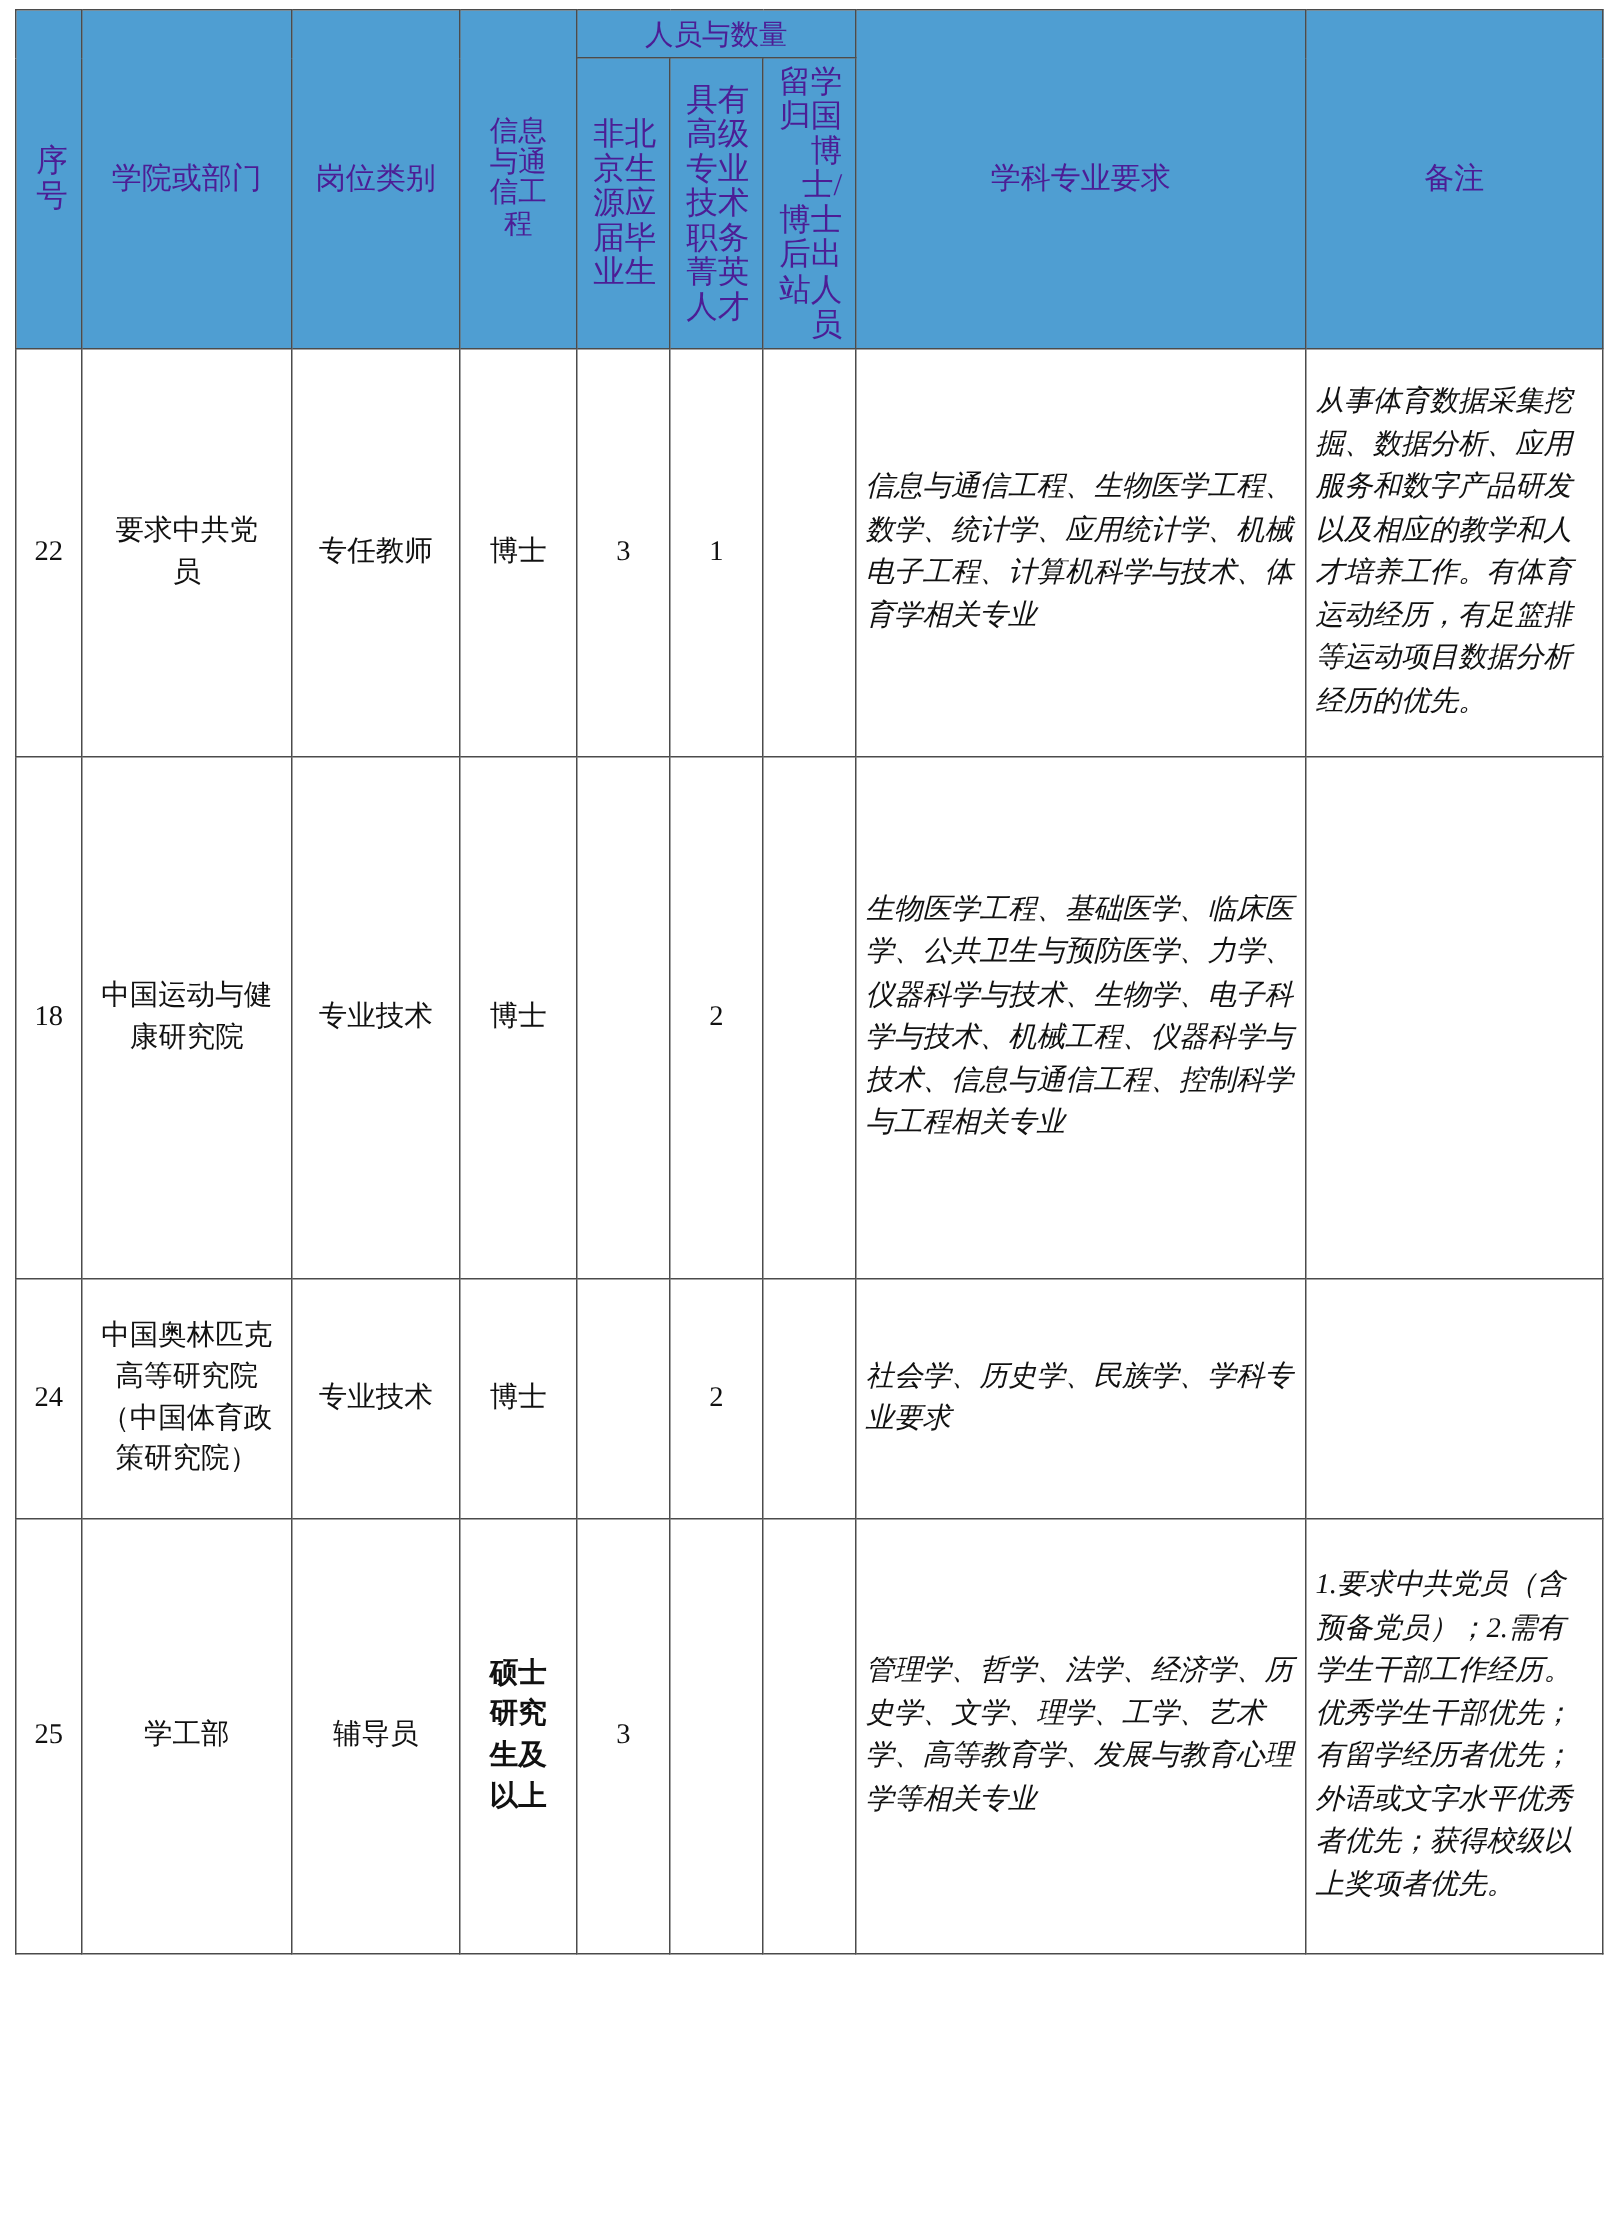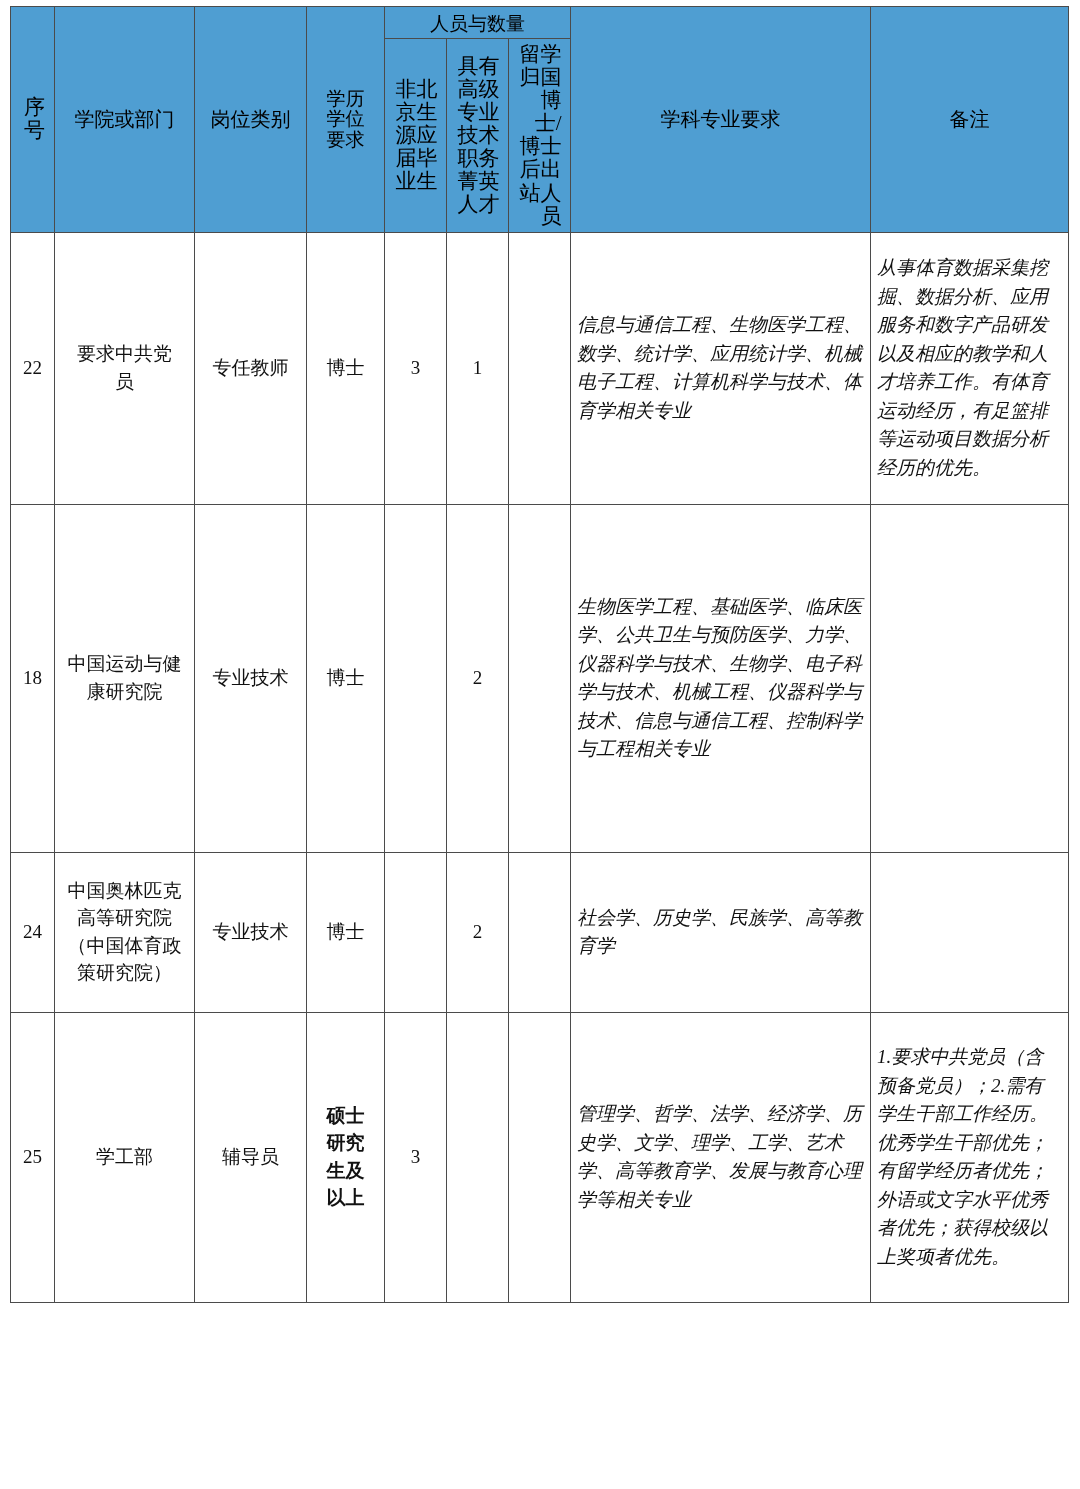--- a/index.html
+++ b/index.html
@@ -28,21 +28,21 @@
   }
   table.recruit td, table.recruit th {
     border: 1px solid #4b4b4b;
     vertical-align: middle;
     padding: 4px 6px;
     font-weight: normal;
   }
   thead th {
     background: #4a9dd0;
     background: #4f9ed2;
-    color: #000000;
+    color: #4c1d95;
     text-align: center;
     font-size: 19px;
     line-height: 1.15;
   }
   thead th.group {
     font-size: 19px;
     padding: 4px 0 2px 0;
     height: 32px;
   }
   
@@ -116,21 +116,21 @@
         <th rowspan="2">
           <span class="vtxt-narrow">序号</span>
         </th>
         <th rowspan="2">
           <span class="vtxt h-wide">学院或部门</span>
         </th>
         <th rowspan="2">
           <span class="vtxt h-wide">岗位类别</span>
         </th>
         <th rowspan="2">
-          <span class="vtxt" style="width:2.2em;margin:0 auto;">学历学位要求</span>
+          <span class="vtxt" style="width:2.2em;margin:0 auto;">信息与通信工程</span>
         </th>
         <th colspan="3" class="group">
           <span>人员与数量</span>
         </th>
         <th rowspan="2">
           <span class="vtxt h-wide">学科专业要求</span>
         </th>
         <th rowspan="2">
           <span class="vtxt h-wide">备注</span>
         </th>
@@ -180,21 +180,21 @@
       <tr style="height:160px">
         <td class="c-idx">24</td>
         <td class="c-dept">
           <span class="wrap-narrow" style="width:6em;">中国奥林匹克高等研究院（中国体育政策研究院）</span>
         </td>
         <td class="c-type">专业技术</td>
         <td class="c-degree">博士</td>
         <td class="c-n1"></td>
         <td class="c-n2">2</td>
         <td class="c-n3"></td>
-        <td class="c-major cell-body">社会学、历史学、民族学、高等教育学</td>
+        <td class="c-major cell-body">社会学、历史学、民族学、学科专业要求</td>
         <td class="c-note cell-body"></td>
       </tr>
 
       <tr style="height:290px">
         <td class="c-idx">25</td>
         <td class="c-dept">学工部</td>
         <td class="c-type">辅导员</td>
         <td class="c-degree">
           <span class="wrap-narrow" style="width:2.2em;font-weight:bold;">硕士研究生及以上</span>
         </td>

